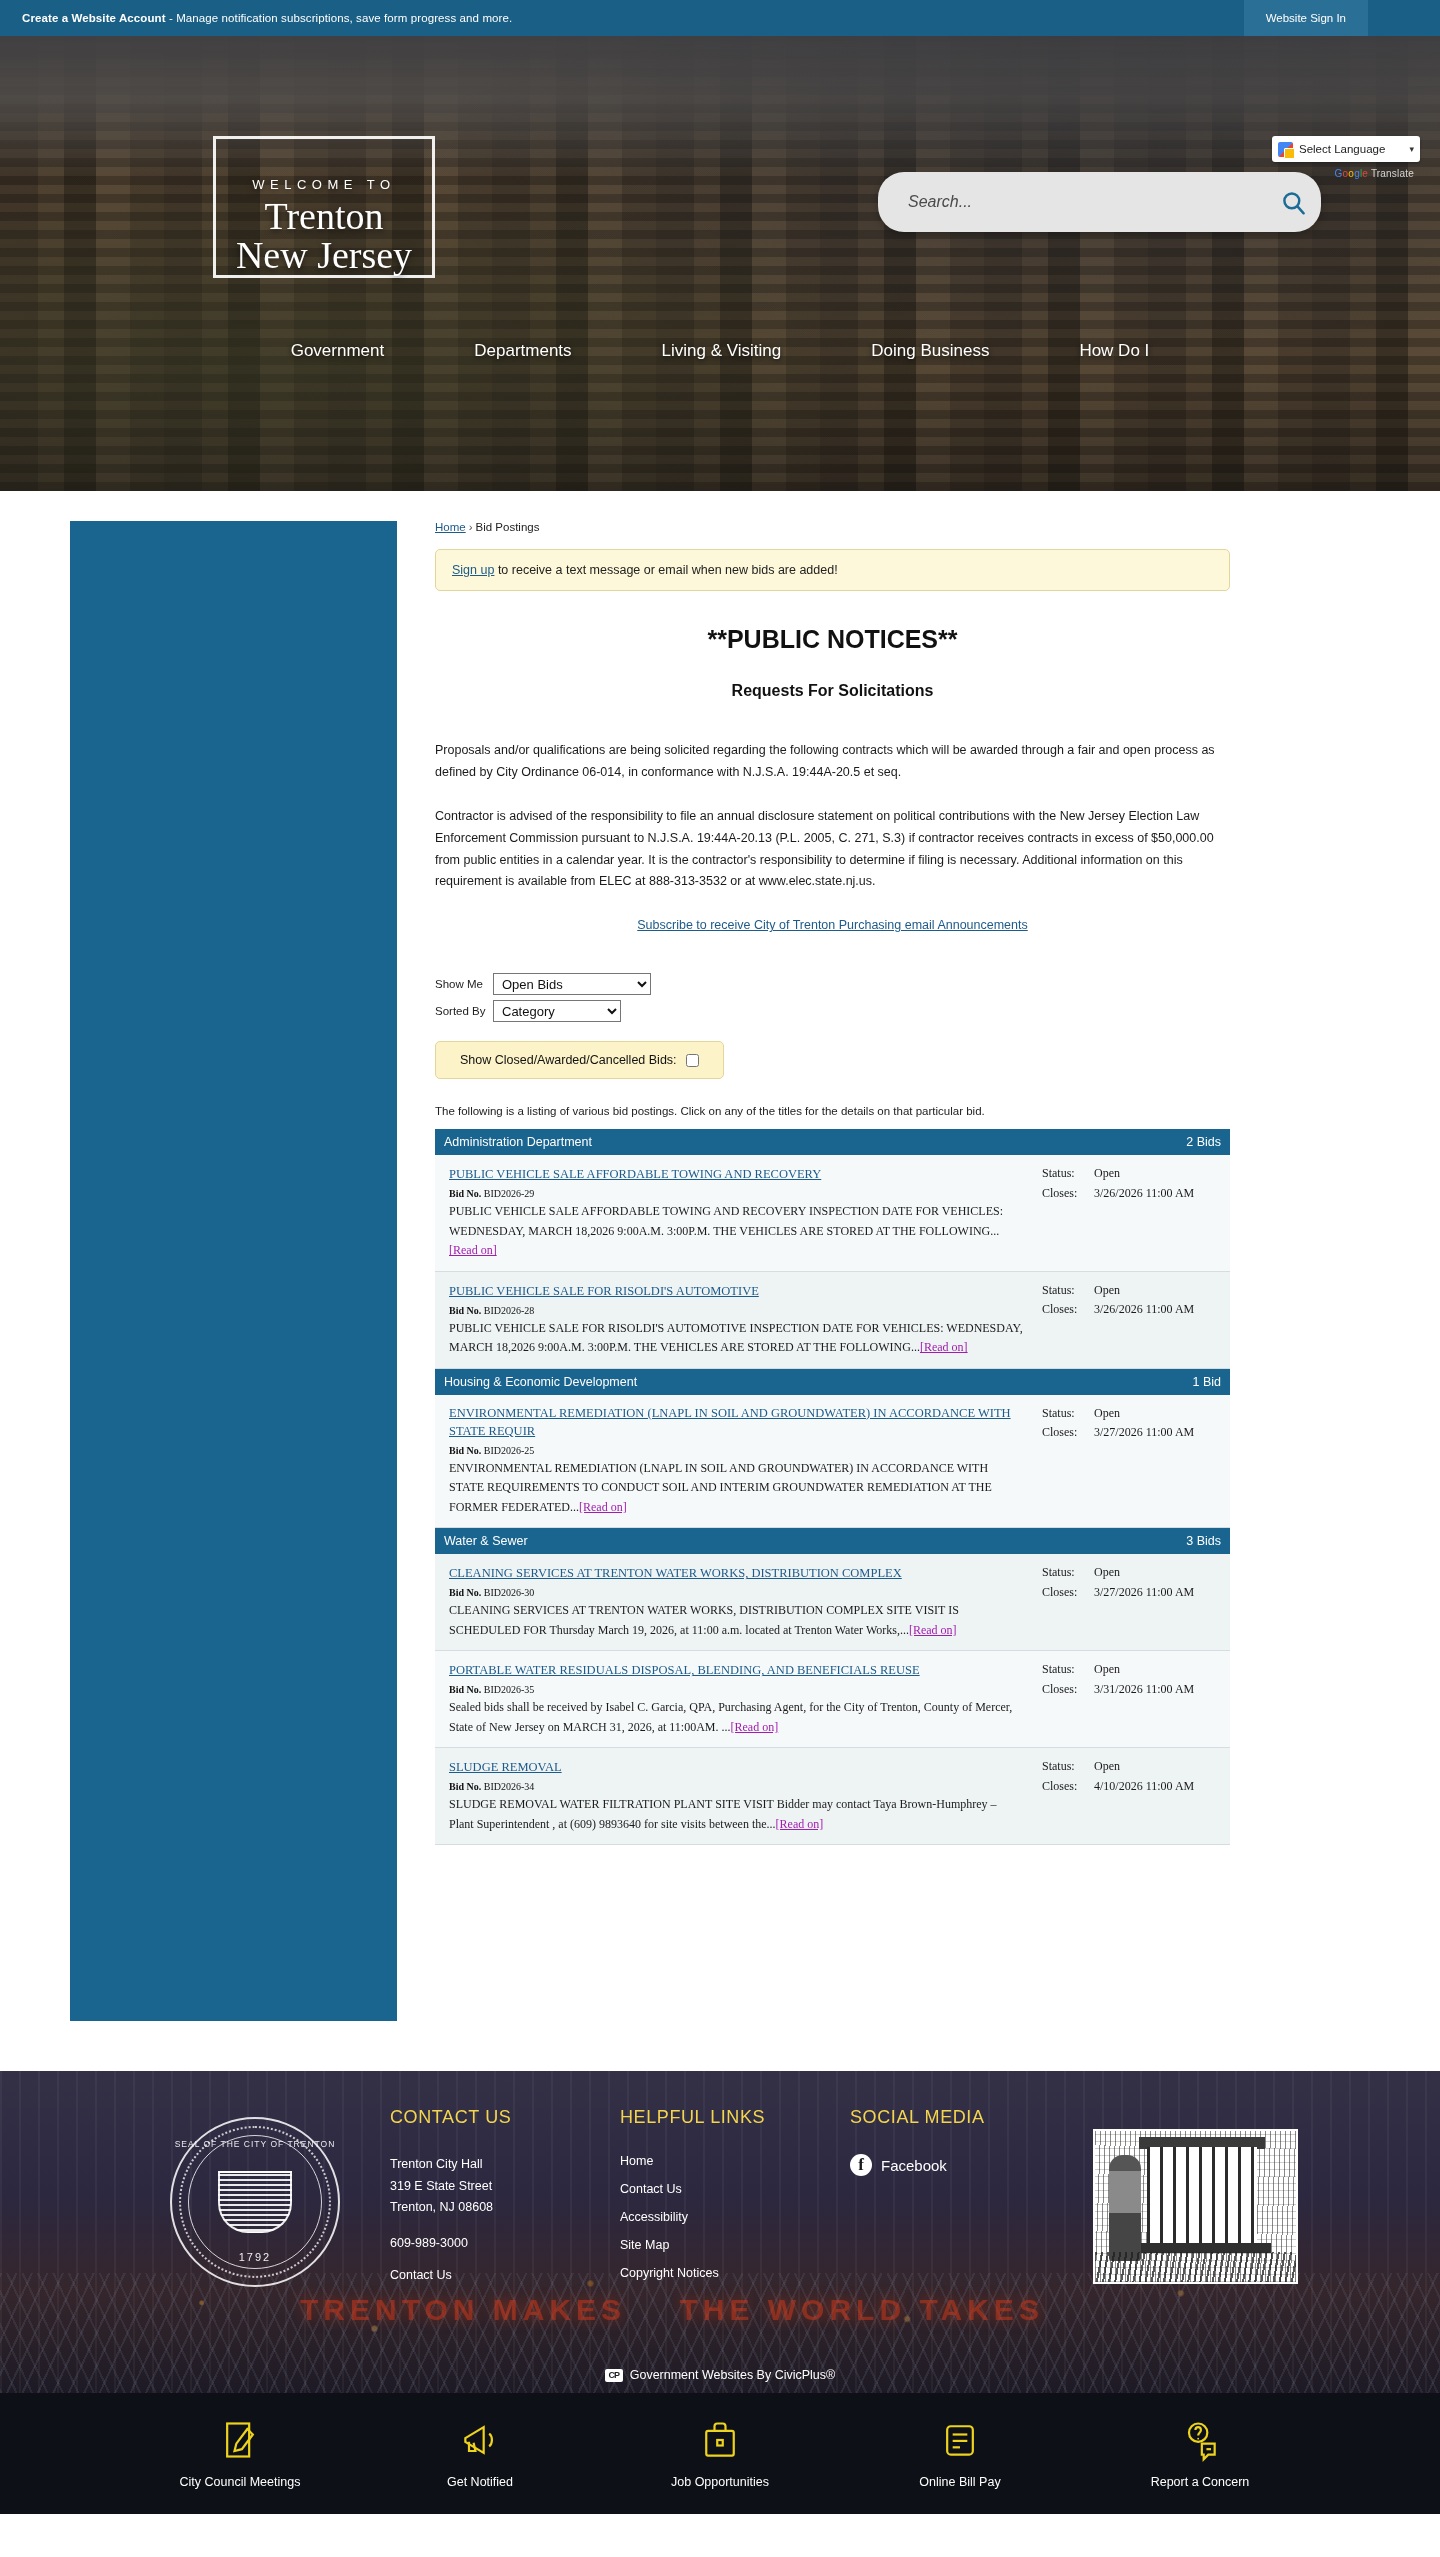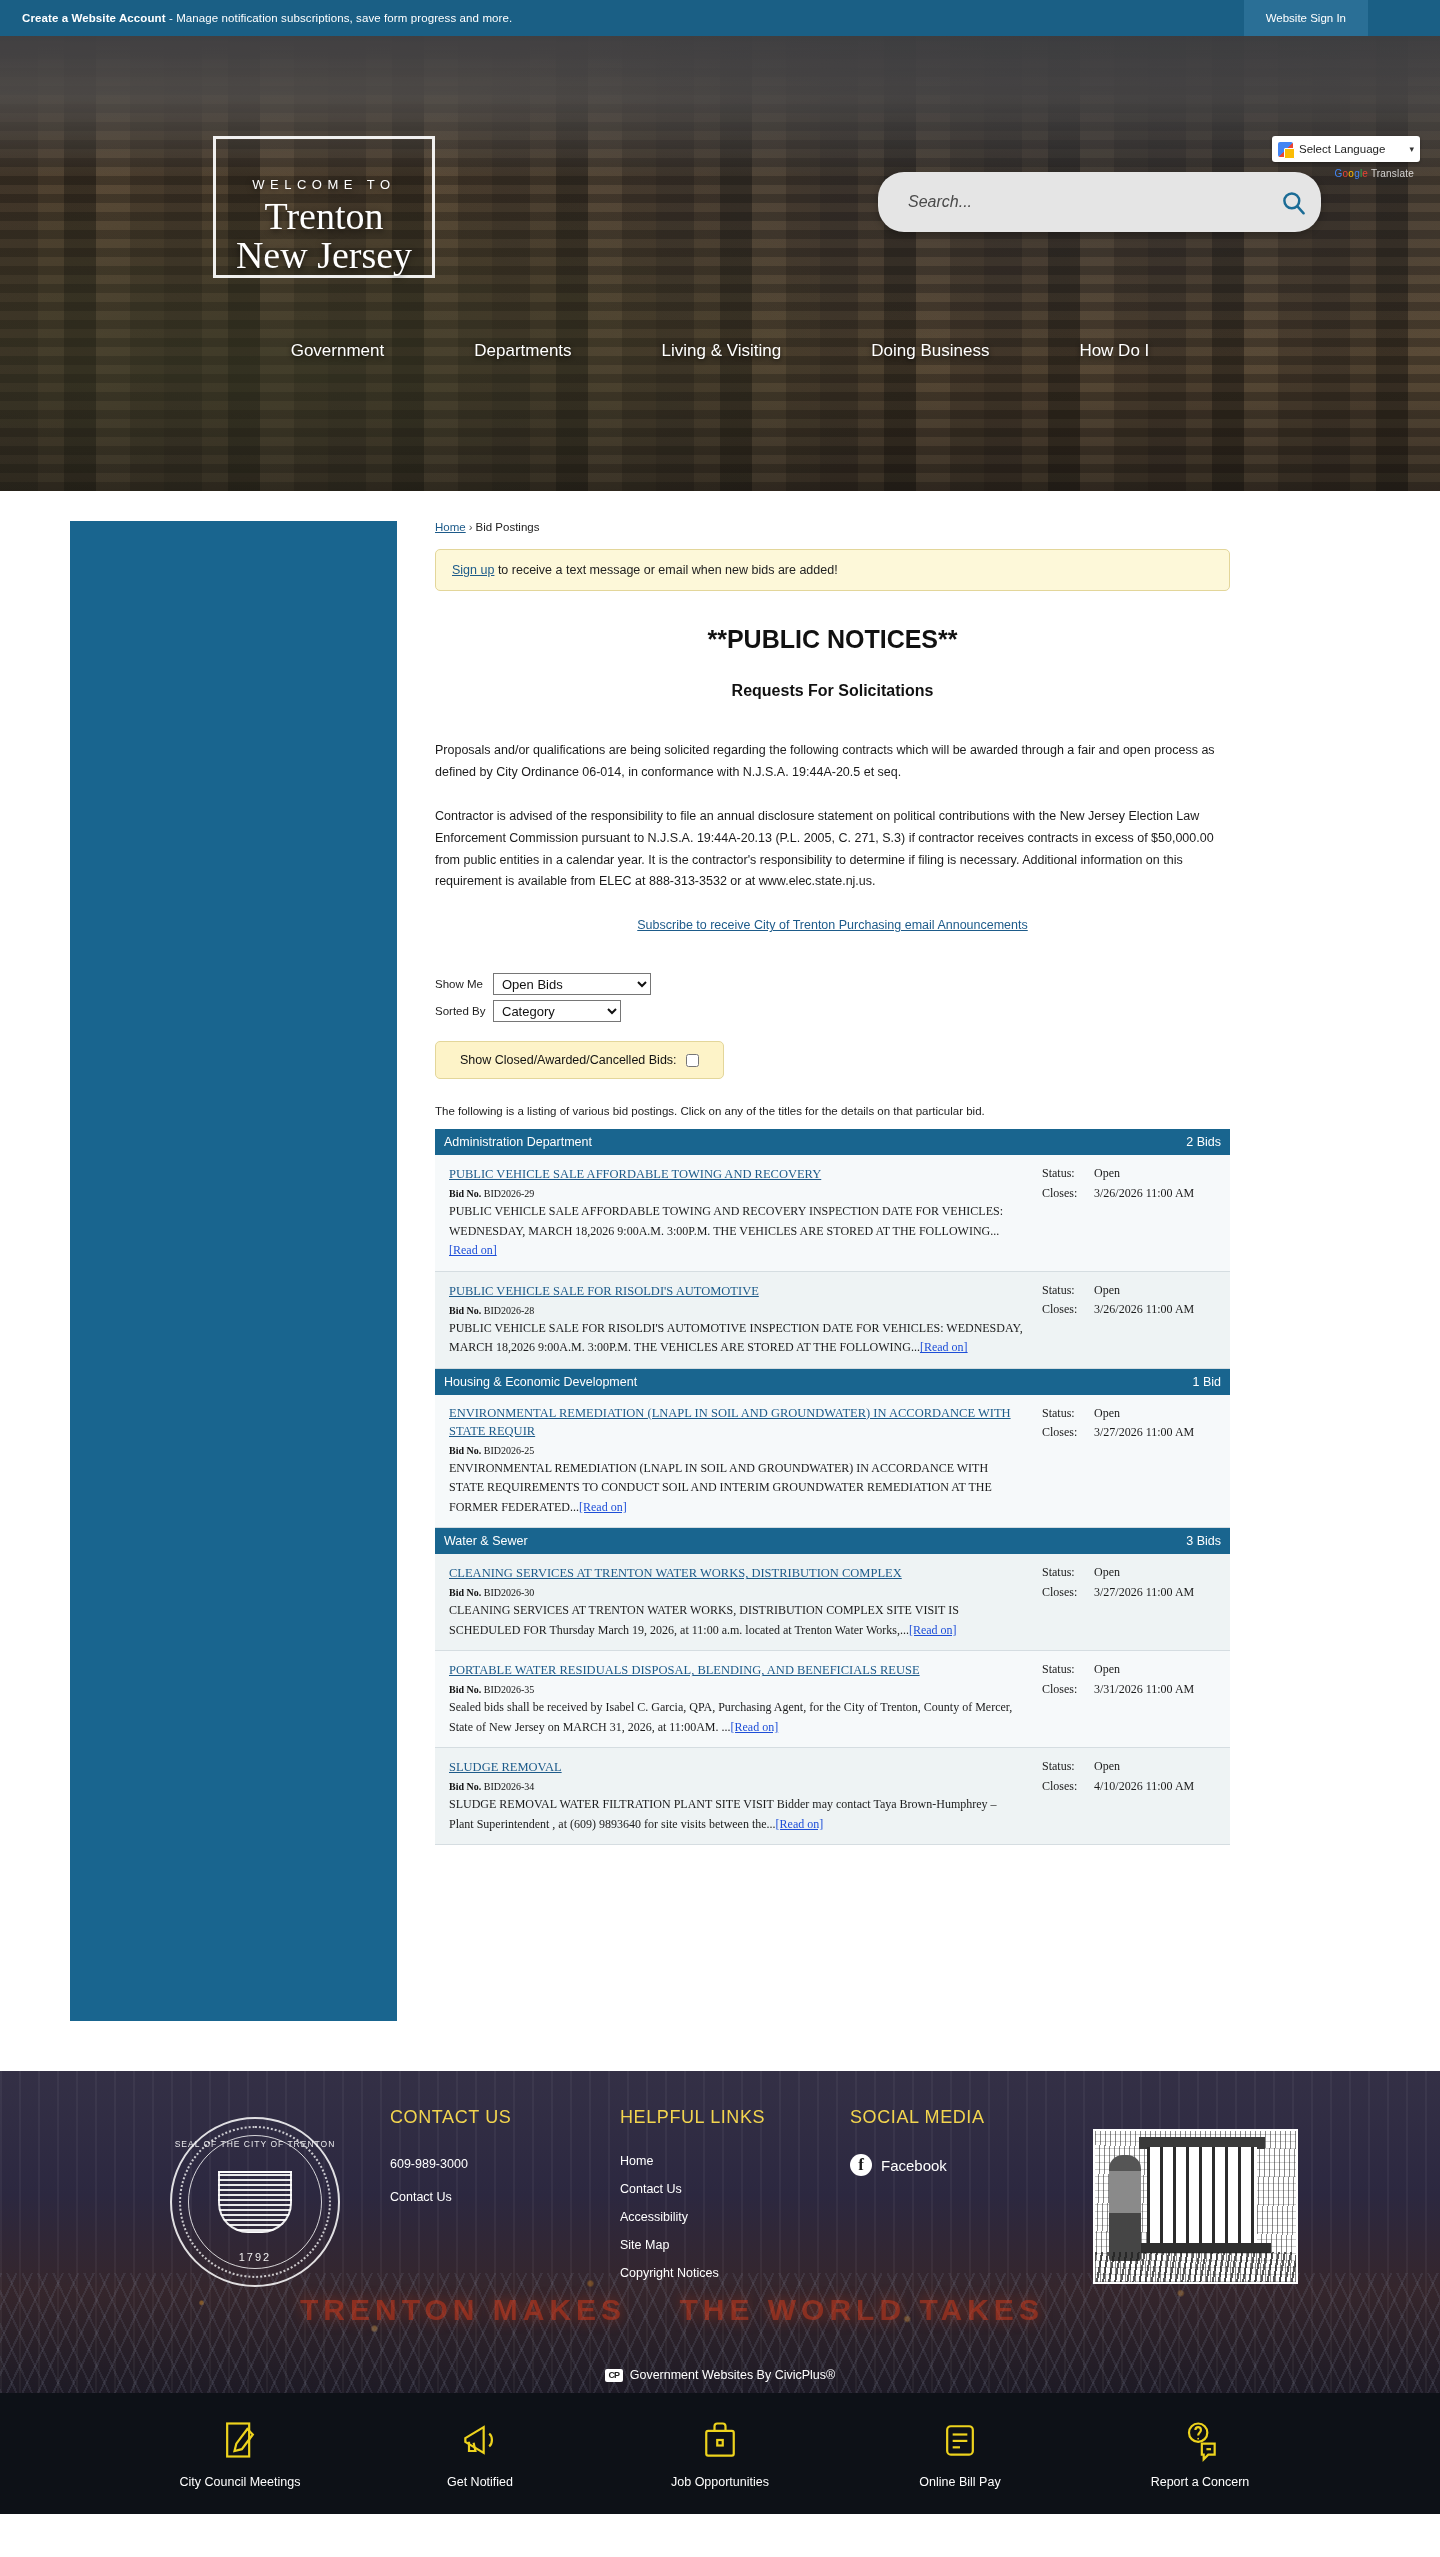--- a/index.html
+++ b/index.html
@@ -298,21 +298,21 @@
     margin-bottom: 3px;
     cursor: pointer;
   }
   .bid-no { font-size: 10px; color: #111; margin: 2px 0 3px 0; }
   .bid-no b { font-weight: bold; }
   .bid-desc {
     font-size: 12px;
     line-height: 1.62;
     color: #1b1b1b;
   }
-  .bid-desc a { color: #1d4ed8; text-decoration: underline; }
+  .bid-desc a { color: #a21caf; text-decoration: underline; }
   .bid-meta {
     width: 178px;
     flex: 0 0 178px;
     font-size: 12px;
     color: #1b1b1b;
     line-height: 1.65;
   }
   .meta-line { display: flex; }
   .meta-key { width: 52px; flex: 0 0 52px; }
   .meta-val { flex: 1; }
@@ -703,20 +703,23 @@
     <div class="seal">
       <div class="seal-top">SEAL OF THE CITY OF TRENTON</div>
       <div class="seal-core">
         <div class="seal-shield"></div>
       </div>
       <div class="seal-year">1792</div>
     </div>
 
     <div class="fcol fcol-contact">
       <h3>CONTACT US</h3>
+      <div class="ftext" style="white-space:pre-line">Trenton City Hall
+319 E State Street
+Trenton, NJ 08608</div>
       <div class="ftext">609-989-3000</div>
       <a class="flink">Contact Us</a>
     </div>
 
     <div class="fcol fcol-links">
       <h3>HELPFUL LINKS</h3>
       <a class="flink">Home</a>
       <a class="flink">Contact Us</a>
       <a class="flink">Accessibility</a>
       <a class="flink">Site Map</a>

